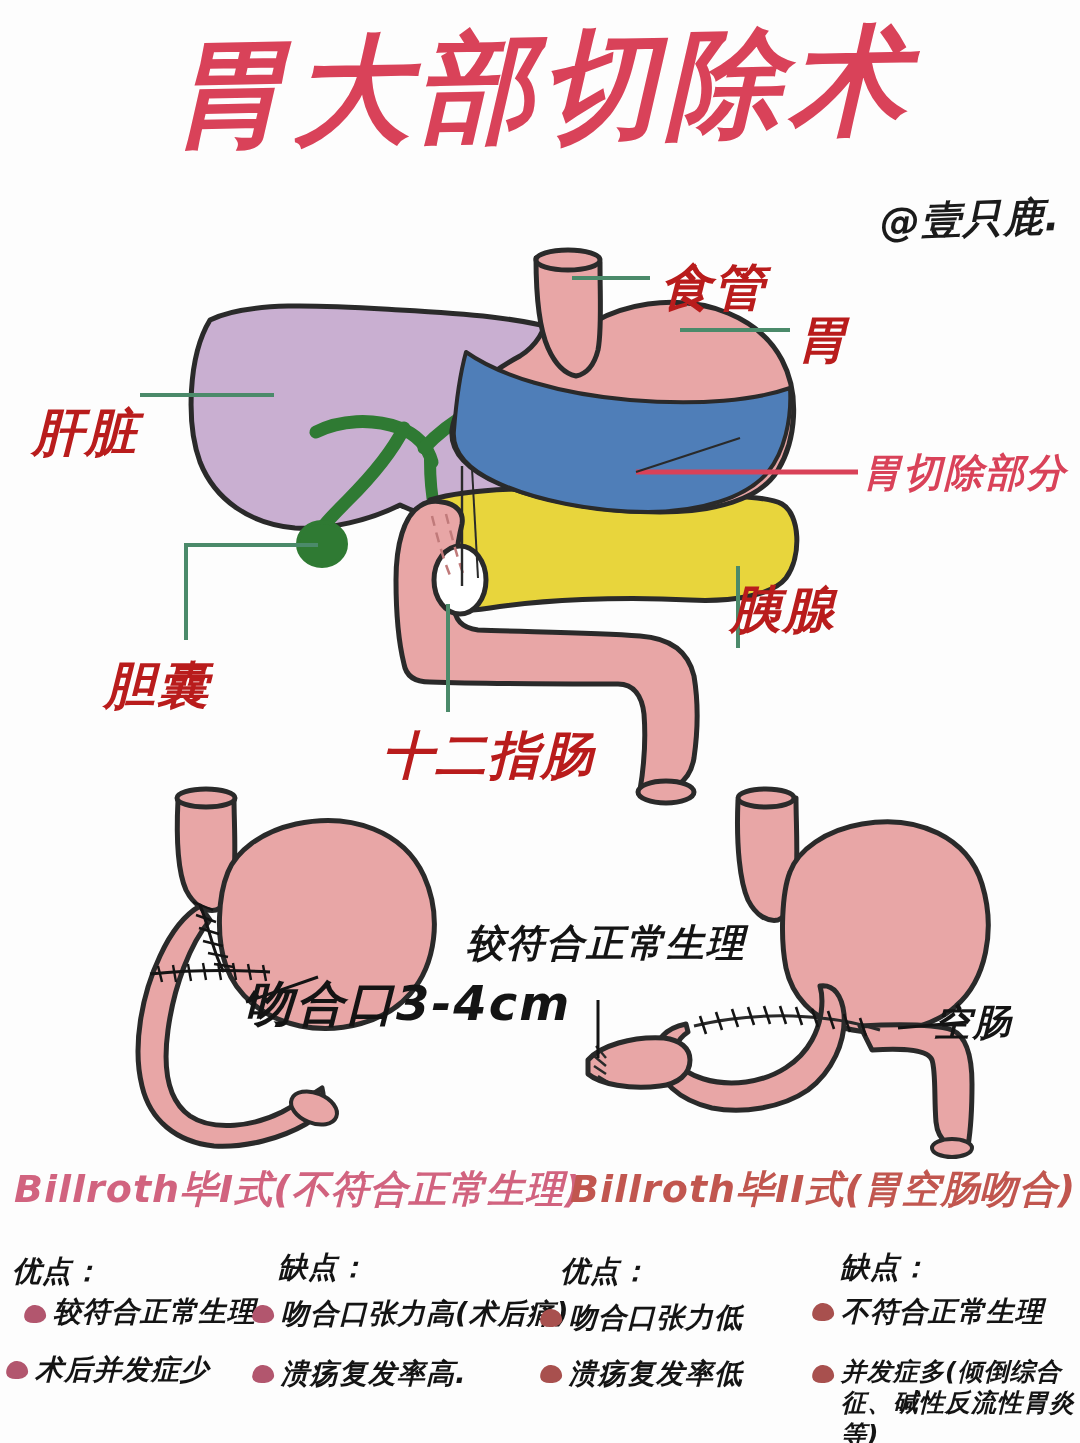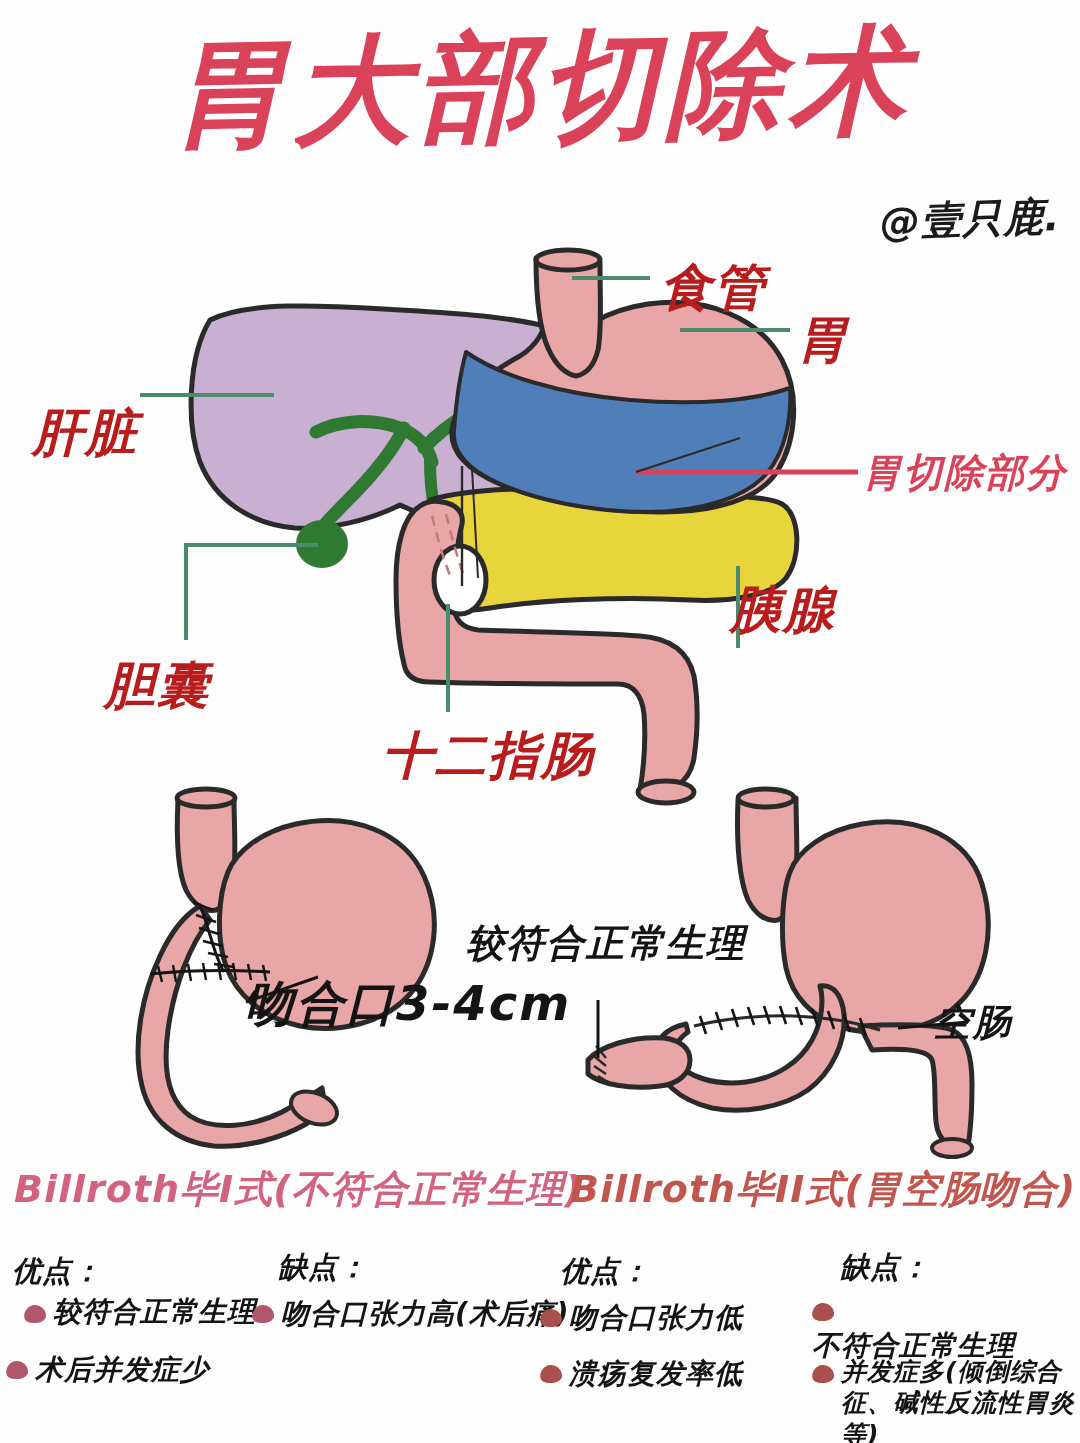--- a/index.html
+++ b/index.html
@@ -292,33 +292,37 @@
   <div class="bullet-row" style="left:6px; top:1352px;">
     <span class="bullet-dot"></span>
     <span class="bullet-text">术后并发症少</span>
   </div>
 
   <div class="col-head" style="left:278px; top:1248px;">缺点：</div>
   <div class="bullet-row" style="left:252px; top:1296px;">
     <span class="bullet-dot"></span>
     <span class="bullet-text">吻合口张力高(术后痛)</span>
   </div>
+  <div class="bullet-row" style="left:252px; top:1356px;">
+    <span class="bullet-dot"></span>
+    <span class="bullet-text">溃疡复发率高.</span>
+  </div>
 
   <div class="col-head" style="left:560px; top:1252px;">优点：</div>
   <div class="bullet-row" style="left:540px; top:1300px;">
     <span class="bullet-dot dark"></span>
     <span class="bullet-text">吻合口张力低</span>
   </div>
   <div class="bullet-row" style="left:540px; top:1356px;justify-content:space-between;">
     <span class="bullet-dot dark"></span>
     <span class="bullet-text">溃疡复发率低</span>
   </div>
 
   <div class="col-head" style="left:840px; top:1248px;">缺点：</div>
-  <div class="bullet-row" style="left:812px; top:1294px;flex-direction:column;">
+  <div class="bullet-row" style="left:812px; top:1294px;">
     <span class="bullet-dot dark"></span>
     <span class="bullet-text">不符合正常生理</span>
   </div>
   <div class="bullet-row" style="left:812px; top:1356px;">
     <span class="bullet-dot dark"></span>
     <span class="bullet-text" style="font-size:25px;">并发症多(倾倒综合
 征、碱性反流性胃炎等)</span>
   </div>
 
 </div>

